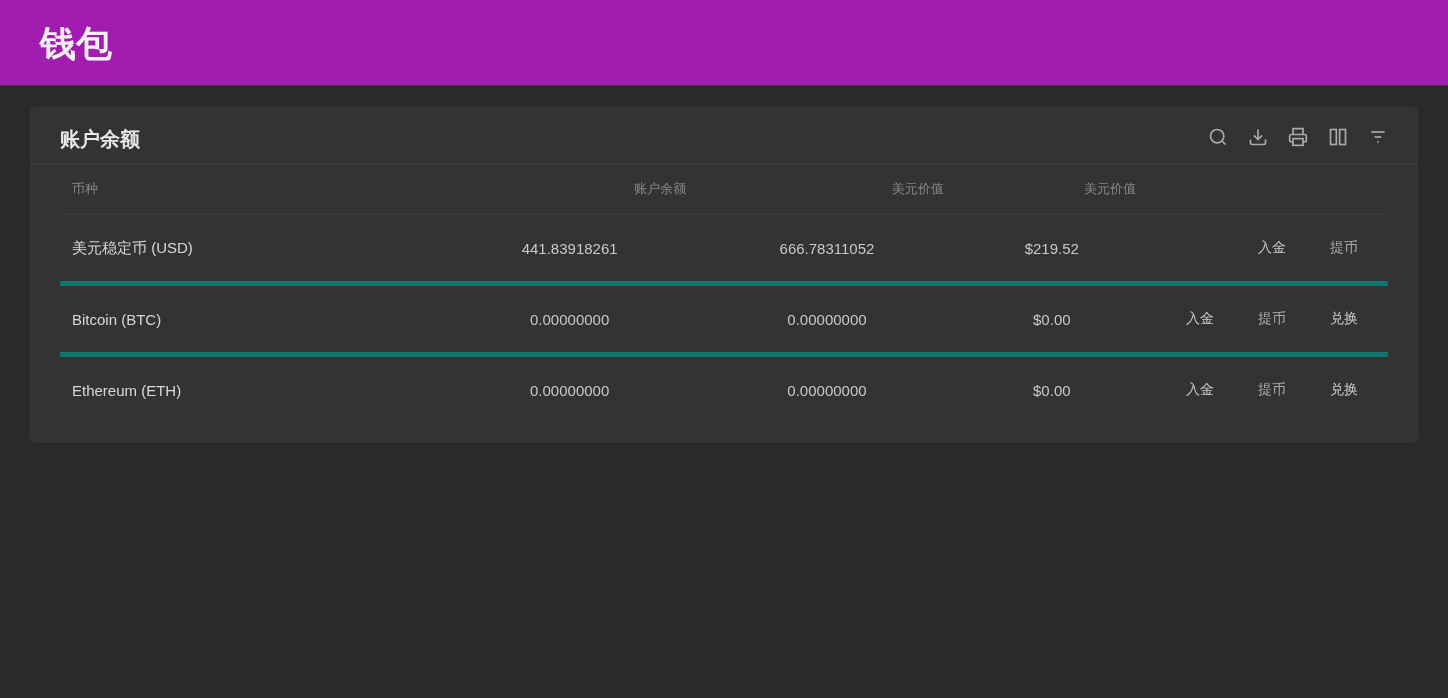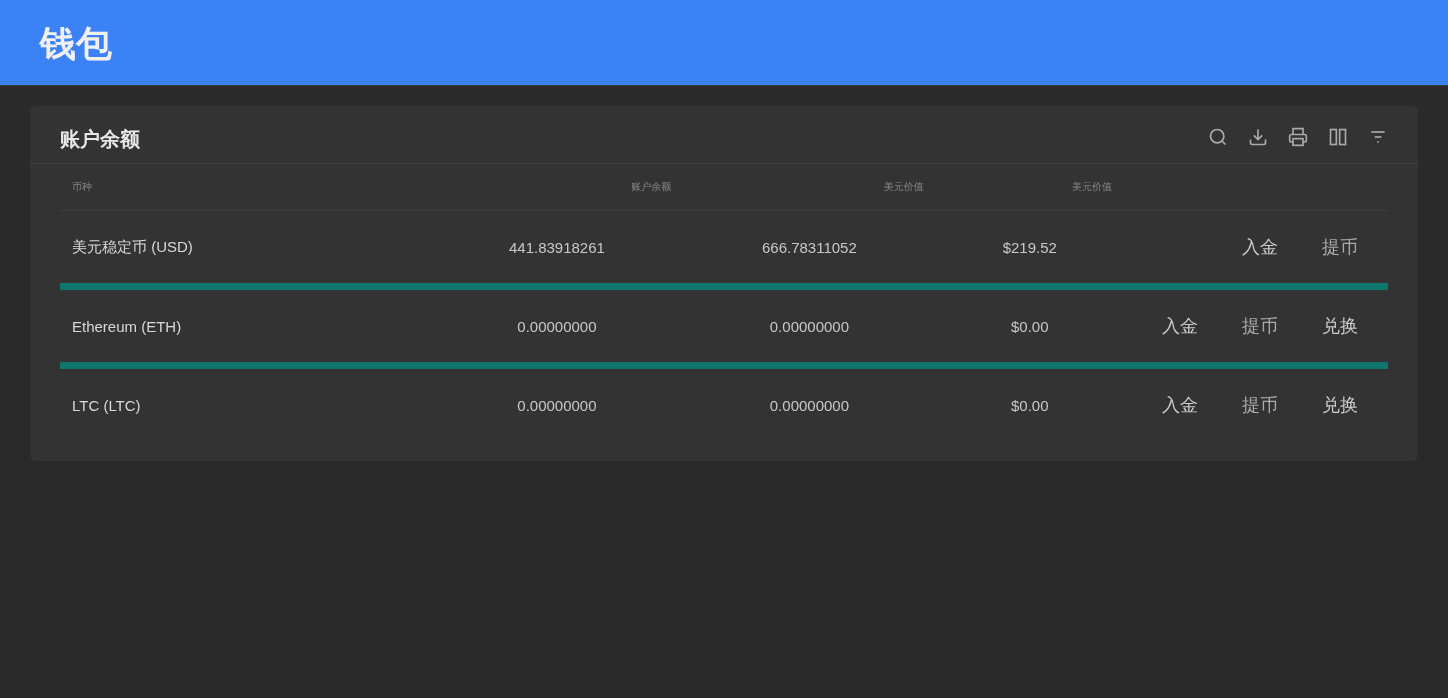--- a/index.html
+++ b/index.html
@@ -5,21 +5,21 @@
     * { box-sizing: border-box; margin: 0; padding: 0; }
     body {
       background-color: #2a2a2a;
       color: #e0e0e0;
       font-family: -apple-system, BlinkMacSystemFont, "PingFang SC", "Microsoft YaHei", sans-serif;
       width: 1448px;
       min-height: 698px;
     }
 
     .page-header {
-      background-color: #3b82f6;
+      background-color: #a21caf;
       padding: 20px 40px 16px 40px;
       border-bottom: 1px solid #3a3a3a;
     }
     .page-title {
       font-size: 36px;
       font-weight: bold;
       color: #f0f0f0;
     }
 
     .card {
@@ -60,32 +60,32 @@
       width: 100%;
       border-collapse: collapse;
     }
 
     thead tr {
       border-bottom: 1px solid #3e3e3e;
     }
 
     thead th {
       padding: 16px 12px;
-      font-size: 10px;
+      font-size: 13px;
       color: #888888;
       font-weight: normal;
       text-align: left;
     }
 
     thead th.num-col {
       text-align: right;
     }
 
     tbody tr {
-      border-bottom: 7px solid #0f766e;
+      border-bottom: 5px solid #0f766e;
     }
     tbody tr:last-child {
       border-bottom: none;
     }
 
     tbody td {
       padding: 18px 12px;
       font-size: 15px;
       color: #d8d8d8;
     }
@@ -98,21 +98,21 @@
 
     tbody td.actions {
       text-align: right;
       white-space: nowrap;
     }
 
     .action-btn {
       display: inline-block;
       padding: 6px 18px;
       margin-left: 8px;
-      font-size: 18px;
+      font-size: 14px;
       border-radius: 4px;
       cursor: pointer;
       border: none;
       background: transparent;
       color: #aaaaaa;
     }
 
     .action-btn.convert-outline {
       border: 1px solid #cc4444;
       color: #cc4444;
@@ -196,28 +196,28 @@
       </thead>
       <tbody id="table-body">
       <tr>
             <td class="currency-cell">美元稳定币 (USD)</td>
             <td class="num-val">441.83918261</td>
             <td class="num-val">666.78311052</td>
             <td class="num-val">$219.52</td>
             <td class="actions"><button class="action-btn deposit">入金</button><button class="action-btn">提币</button></td>
           </tr>
           <tr>
-            <td class="currency-cell">Ethereum (ETH)</td>
+            <td class="currency-cell">Bitcoin (BTC)</td>
             <td class="num-val">0.00000000</td>
             <td class="num-val">0.00000000</td>
             <td class="num-val">$0.00</td>
             <td class="actions"><button class="action-btn deposit">入金</button><button class="action-btn ">提币</button><button class="action-btn" style="color: rgb(204, 204, 204);">兑换</button></td>
           </tr>
           <tr>
-            <td class="currency-cell">LTC (LTC)</td>
+            <td class="currency-cell">Ethereum (ETH)</td>
             <td class="num-val">0.00000000</td>
             <td class="num-val">0.00000000</td>
             <td class="num-val">$0.00</td>
             <td class="actions"><button class="action-btn deposit">入金</button><button class="action-btn ">提币</button><button class="action-btn" style="color: rgb(204, 204, 204);">兑换</button></td>
           </tr>
         </tbody>
     </table>
   </div>
 </div>
 

